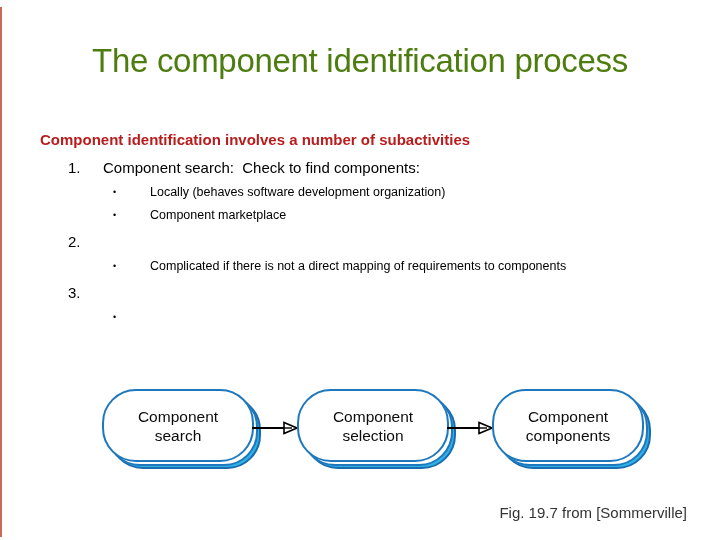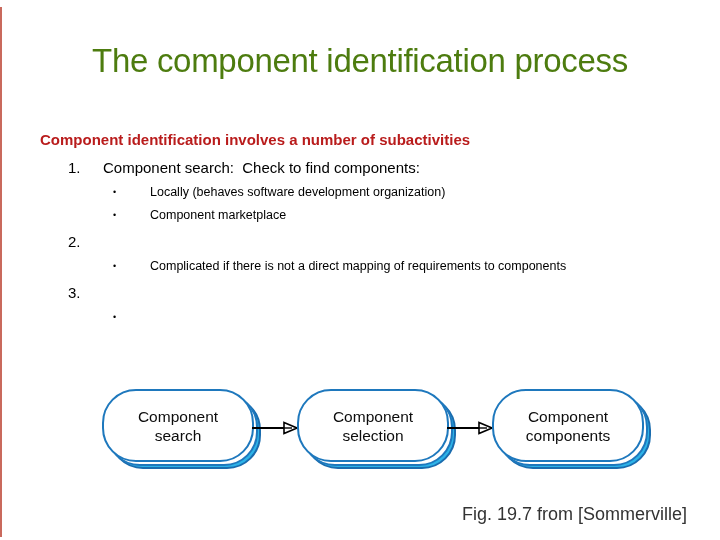--- a/index.html
+++ b/index.html
@@ -104,21 +104,21 @@
   .box2 { left: 297px; top: 389px; }
   .box3 { left: 492px; top: 389px; }
 
   .flow-arrow { position: absolute; top: 420px; width: 46px; height: 16px; }
   .arrow1 { left: 252px; }
   .arrow2 { left: 447px; }
 
   .caption {
     position: absolute;
     right: 33px; top: 504px;
-    font-size: 18px;
+    font-size: 15px;
     color: #333;
   }
 </style>
 </head>
 <body>
 
 <div class="slide">
 
   <div class="accent-line"></div>
 

